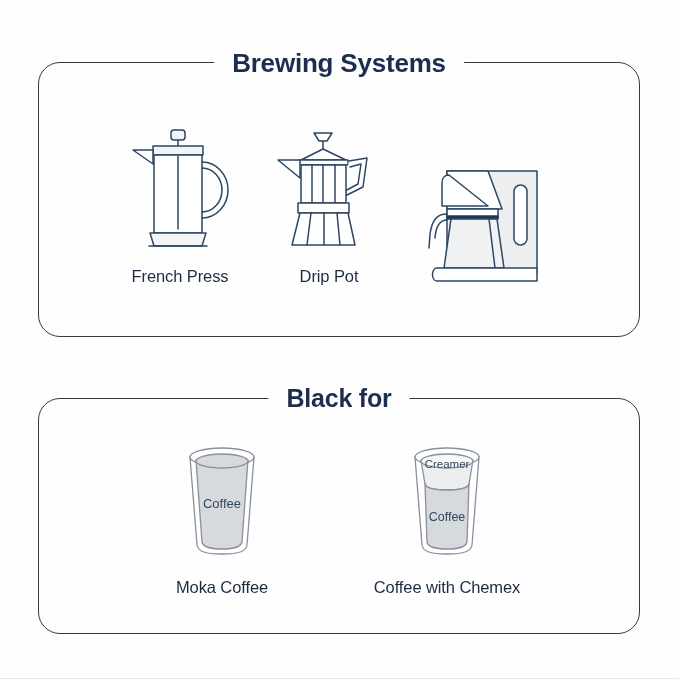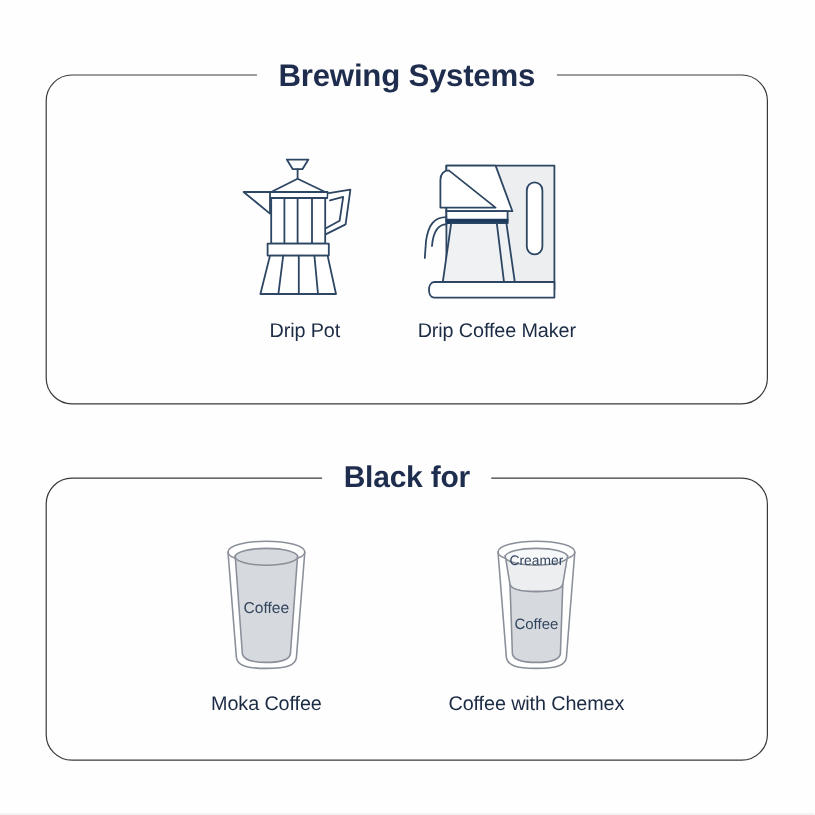--- a/index.html
+++ b/index.html
@@ -71,36 +71,62 @@
 
   
   #item-french-press{width:150px;}
   #item-moka-pot{width:148px;}
   #item-chemex{width:132px;}
   #item-drip{width:172px;}
 
   #item-black-coffee{width:214px;}
   #item-coffee-creamer{width:236px;}
 
-  .ideal .icon-box{height:125px;}
+  .ideal .icon-box{height:125px;align-items:center;}
   .ideal .item-label{margin-top:16px;font-size:16.5px;}
 
   svg{display:block;overflow:visible;}
 </style>
 </head>
 <body>
 
 <div class="page">
 
   <div class="panel" id="panel-brewing">
 
     <div class="panel-title">Brewing Systems</div>
 
     <div class="row" id="row-brewing">
 
+      <div class="item" id="item-french-press">
+        <div class="icon-box">
+          <svg width="110" height="128" viewBox="0 0 110 128">
+            <g fill="none" stroke="#2d4663" stroke-width="1.5" stroke-linejoin="round" stroke-linecap="round">
+
+              <path d="M49 5 h8 a3 3 0 0 1 3 3 v4 a3 3 0 0 1 -3 3 h-8 a3 3 0 0 1 -3 -3 v-4 a3 3 0 0 1 3 -3 z" fill="#f2f4f6"></path>
+              <line x1="53" y1="15" x2="53" y2="21"></line>
+
+              <path d="M28 21 h50 v9 h-50 z" fill="#f2f4f6"></path>
+
+              <path d="M28 25 L8 25 L28 39 z" fill="#ffffff"></path>
+
+              <path d="M29 30 h48 v78 h-48 z" fill="#ffffff"></path>
+
+              <line x1="53" y1="31" x2="53" y2="104"></line>
+
+              <path d="M77 37 a26 28 0 0 1 0 56"></path>
+              <path d="M77 43 a20 22 0 0 1 0 44"></path>
+
+              <path d="M25 108 h56 l-4 13 h-48 z" fill="#f2f4f6"></path>
+              <line x1="24" y1="121" x2="82" y2="121"></line>
+            </g>
+          </svg>
+        </div>
+        <div class="item-label">French Press</div>
+      </div>
 
       <div class="item" id="item-moka-pot">
         <div class="icon-box">
           <svg width="116" height="128" viewBox="0 0 116 128">
             <g fill="none" stroke="#2d4663" stroke-width="1.5" stroke-linejoin="round" stroke-linecap="round">
 
               <path d="M43 8 h18 l-5 8 h-8 z" fill="#ffffff"></path>
               <line x1="52" y1="16" x2="52" y2="25"></line>
 
               <path d="M30 35 L52 24 L75 35 z" fill="#ffffff"></path>
@@ -148,21 +174,20 @@
               <path d="M22 56 C12 56 7 62 5 76 L4 90"></path>
               <path d="M22 62 C15 62 11 68 10 80"></path>
 
               <path d="M26 61 L19 110 h60 L72 61 z" fill="#f0f1f3"></path>
               <line x1="64" y1="61" x2="70" y2="110"></line>
 
               <path d="M12 110 h100 v13 h-100 C6 123 6 110 12 110 z" fill="#ffffff"></path>
             </g>
           </svg>
         </div>
-        <div class="item-label">Drip Coffee Maker</div>
       </div>
 
     </div>
   </div>
 
   <div class="panel" id="panel-ideal">
 
     <div class="panel-title" id="title-ideal">Black for</div>
 
     <div class="row ideal" id="row-ideal">

